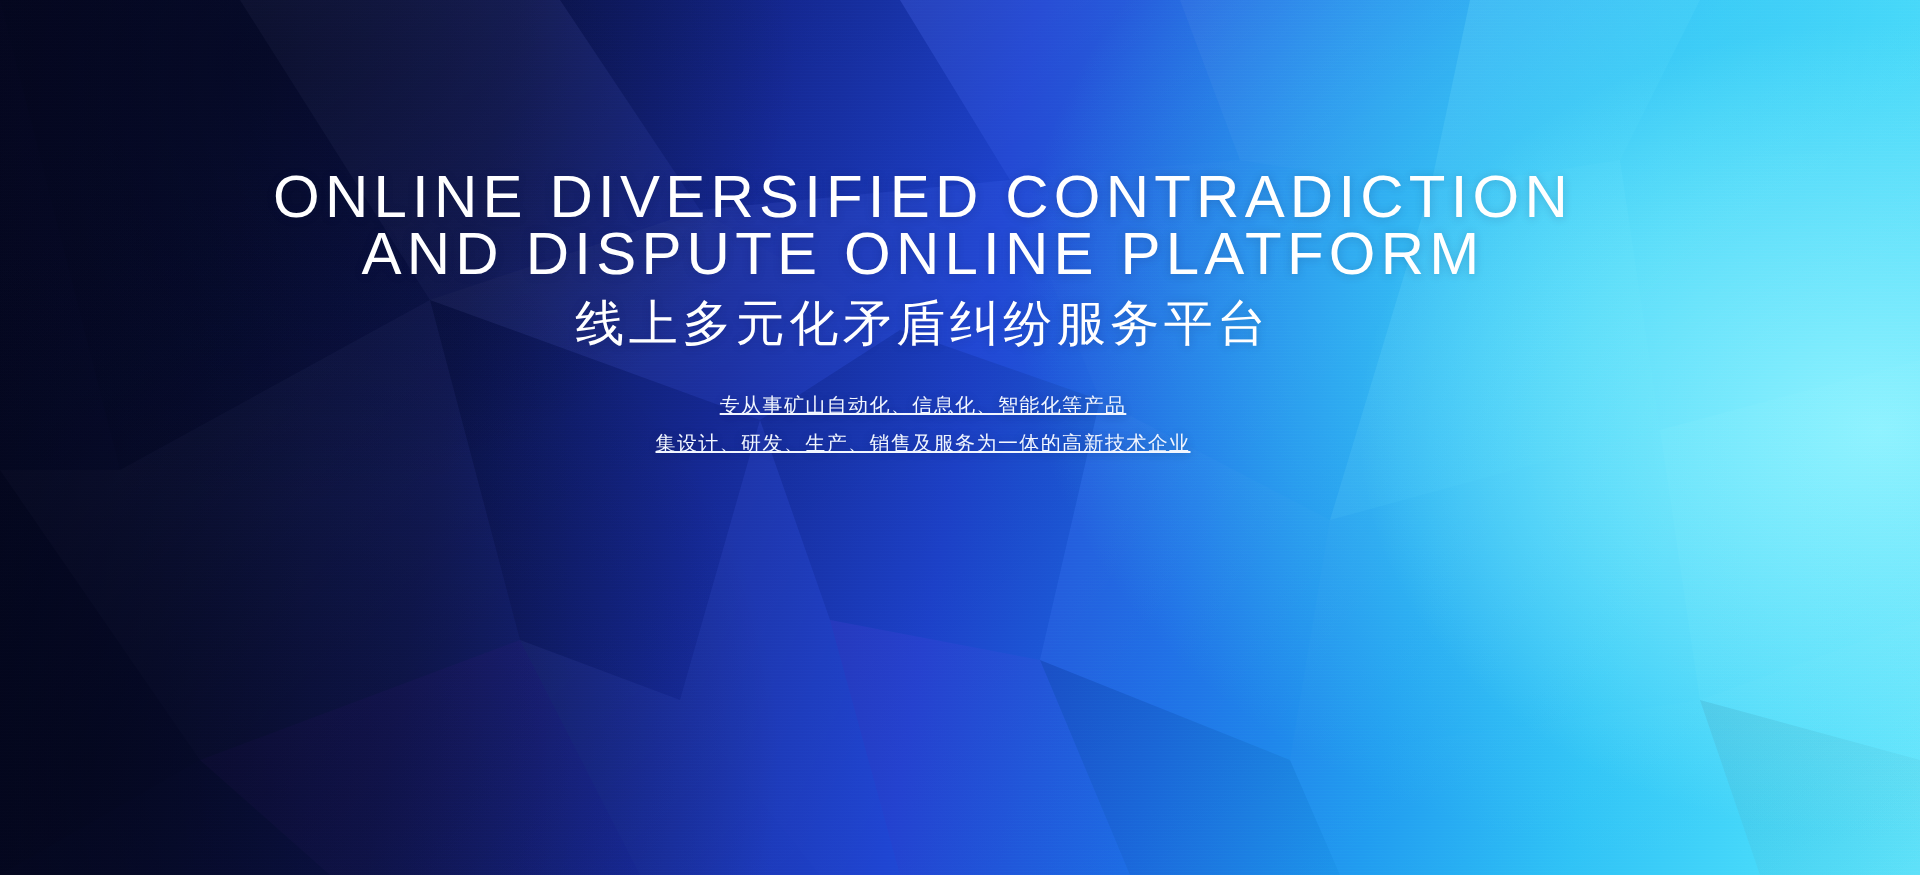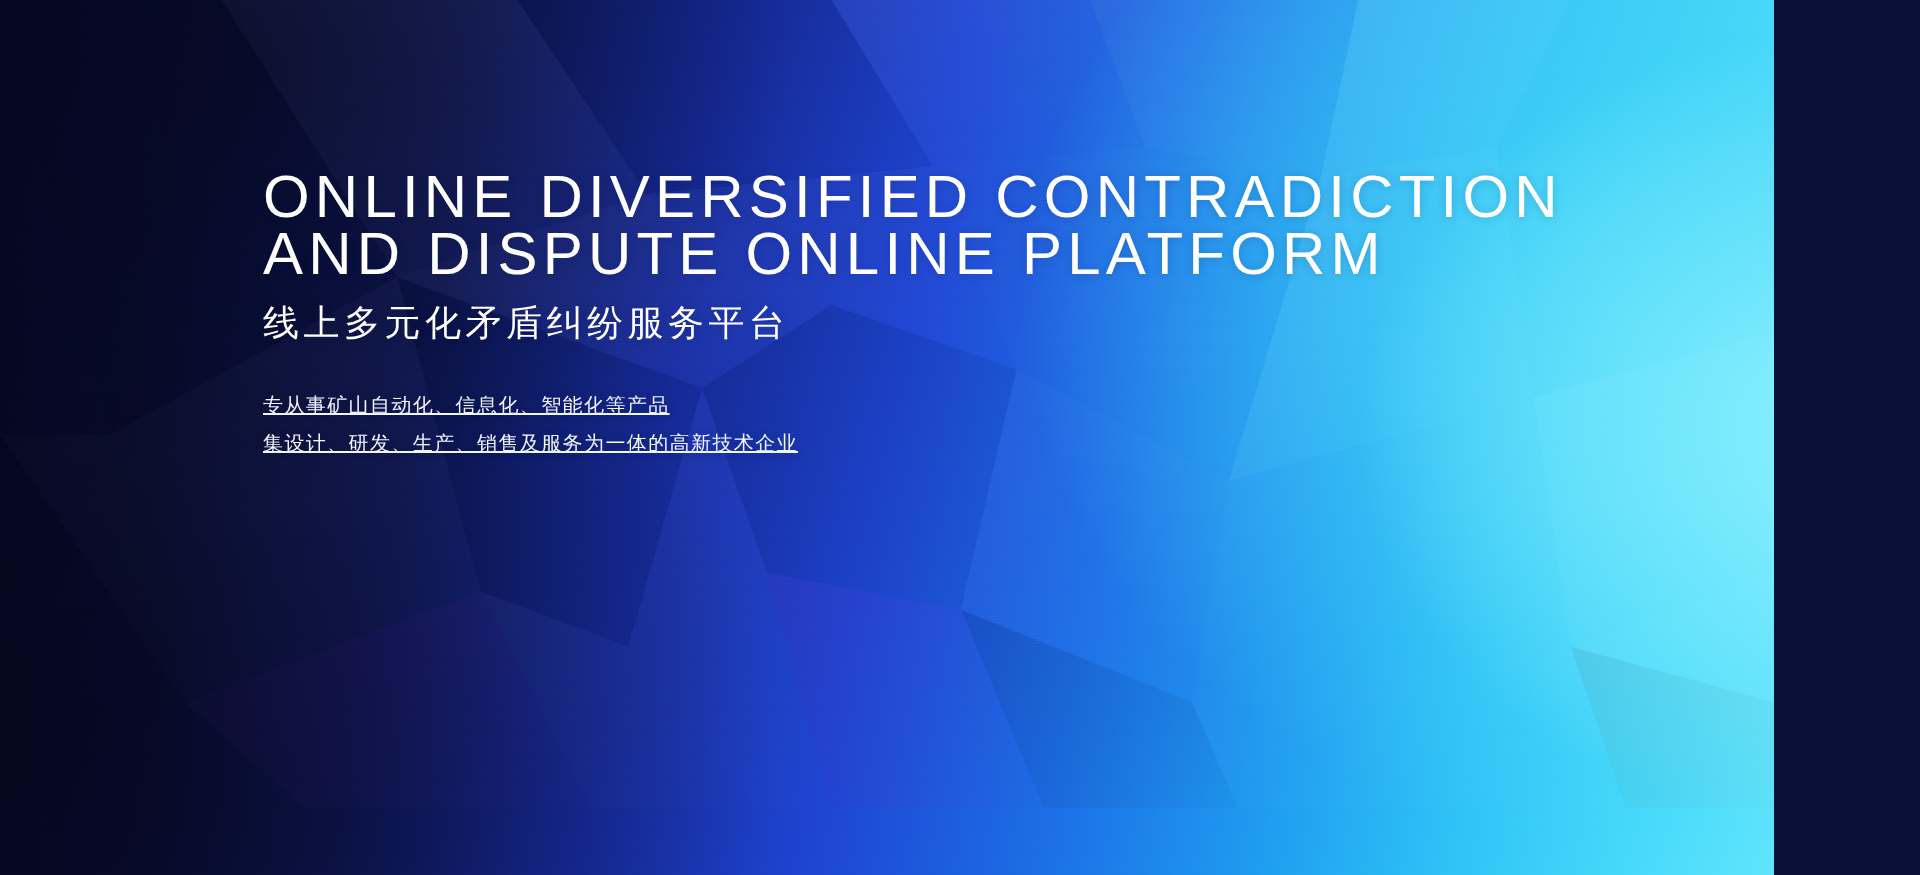--- a/index.html
+++ b/index.html
@@ -5,22 +5,23 @@
   * { margin:0; padding:0; box-sizing:border-box; }
   html, body {
     width:1920px; height:875px;
     overflow:hidden;
     background:#0a1038;
     font-family:"Liberation Sans", sans-serif;
   }
 
   #hero {
     position:relative;
-    width:1774px; height:875px;
+    width:1920px; height:875px;
     overflow:hidden;
+    text-align:center;
   }
 
   
   #bg-base {
     position:absolute; inset:0;
     background:
       radial-gradient(ellipse 900px 700px at 1880px 430px, #8df2ff 0%, rgba(141,242,255,0) 58%),
       radial-gradient(ellipse 1100px 900px at 1700px 300px, #3fd4f7 0%, rgba(63,212,247,0) 62%),
       linear-gradient(100deg,
         #080c2e 0%,
@@ -63,21 +64,21 @@
     font-weight:300;
     letter-spacing:5.2px;
     color:#ffffff;
     white-space:nowrap;
     text-shadow:0 1px 10px rgba(0,20,70,.18);
   }
   .headline .l2 { display:block; }
 
   .subtitle-cn {
     margin-top:17px;
-    font-size:36px;
+    font-size:49px;
     line-height:48px;
     font-weight:300;
     letter-spacing:4.5px;
     color:#ffffff;
     white-space:nowrap;
     text-shadow:0 1px 10px rgba(0,20,70,.18);
   }
 
   .desc {
     margin-top:39px;

